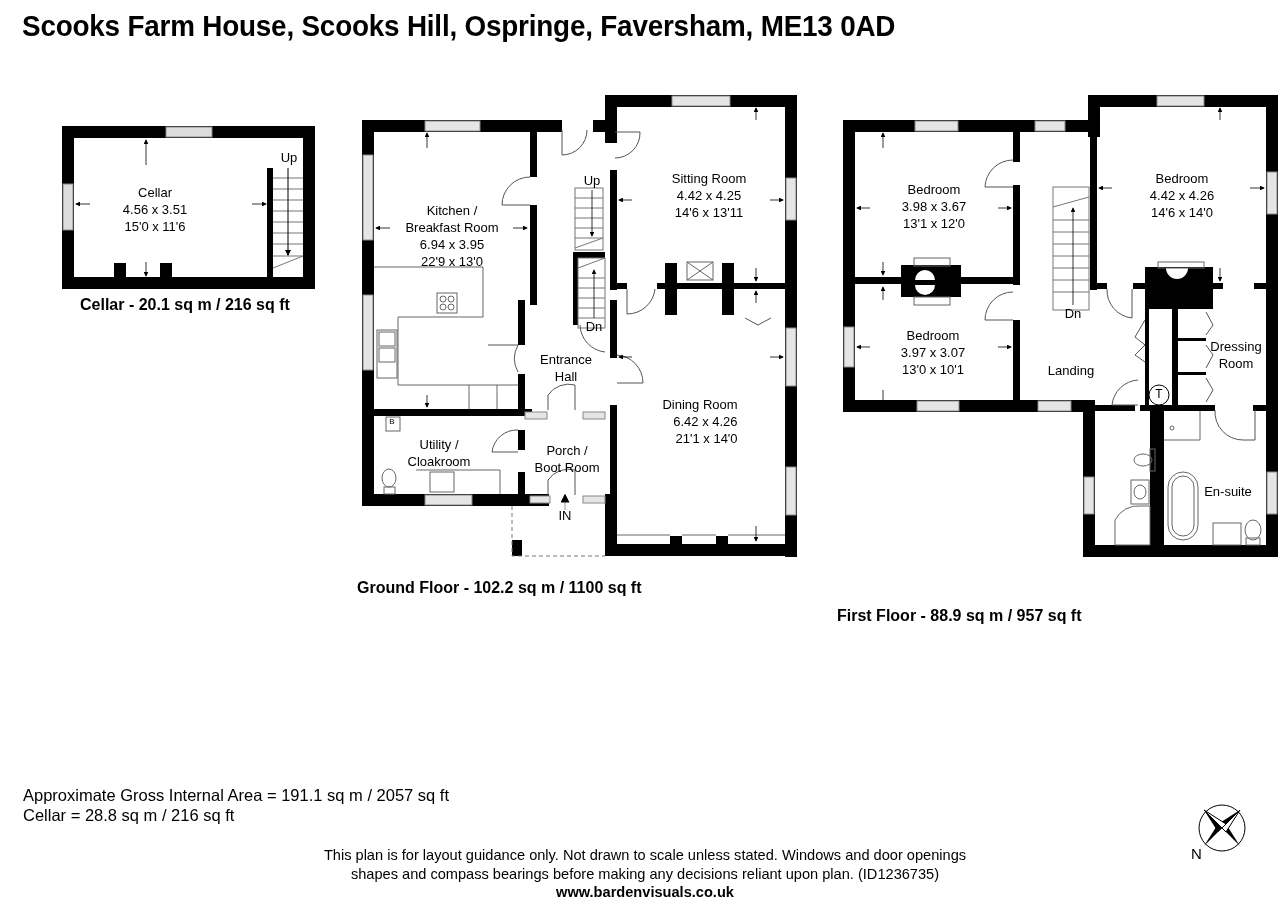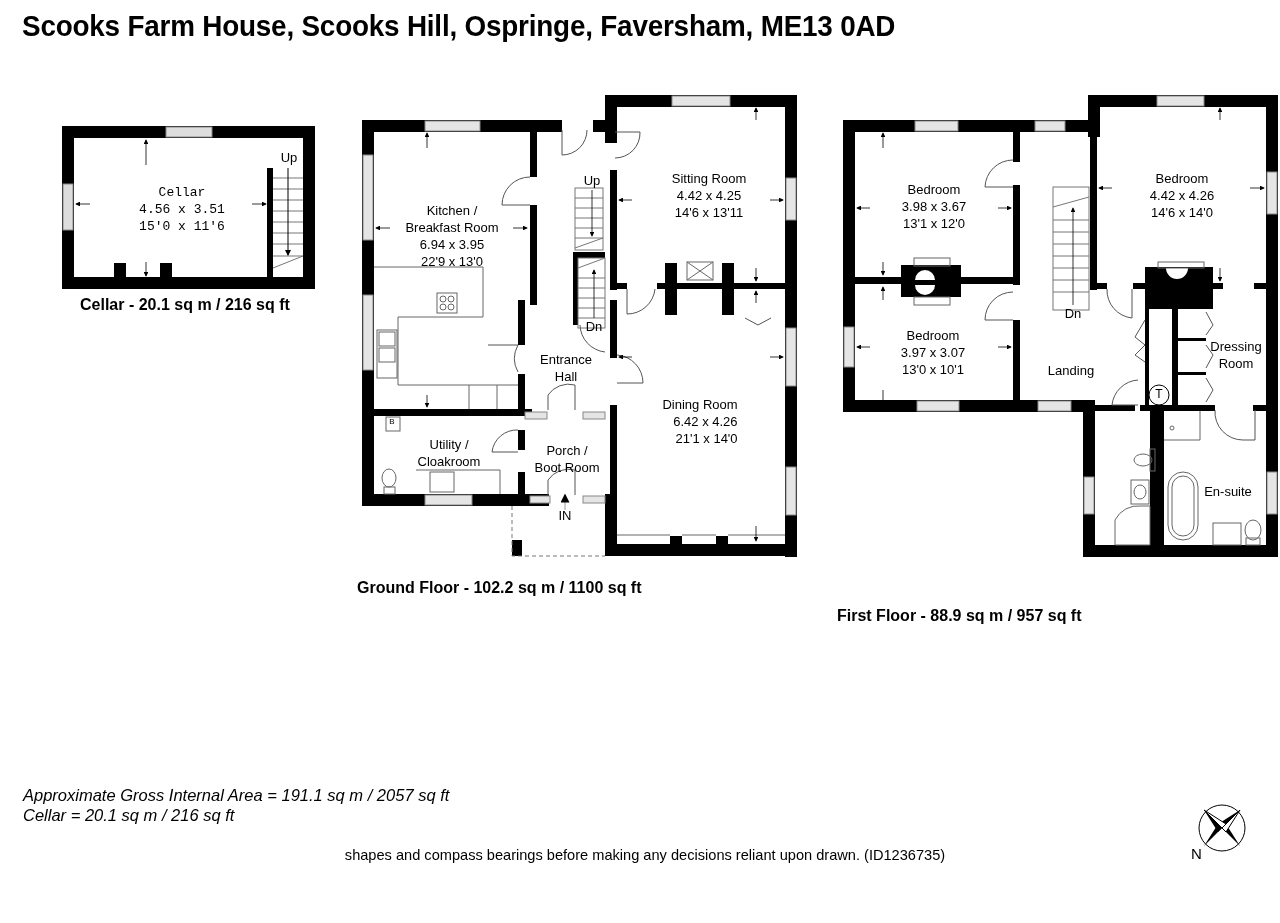--- a/index.html
+++ b/index.html
@@ -1,20 +1,20 @@
 <!DOCTYPE html>
 <html><head>
 <meta charset="utf-8">
 <style>
   html, body { margin: 0; padding: 0; background: #ffffff; }
   body { width: 1280px; height: 923px; position: relative; overflow: hidden; font-family: "Liberation Sans", sans-serif; color: #000; }
   .title { position: absolute; left: 22px; top: 10px; font-size: 29px; font-weight: bold; letter-spacing: -0.2px; transform: scaleX(0.96); transform-origin: left; white-space: nowrap; }
   svg.plan { position: absolute; left: 0; top: 0; }
   .floor-caption { position: absolute; font-size: 16px; font-weight: bold; white-space: nowrap; }
-  .area-line { position: absolute; left: 23px; font-size: 16.5px; white-space: nowrap; font-style: italic; }
+  .area-line { position: absolute; left: 23px; font-size: 16.5px; white-space: nowrap; }
   .disclaimer { position: absolute; left: 290px; width: 710px; top: 846px; text-align: center; font-size: 14.6px; line-height: 18.5px; }
   .disclaimer .url { font-weight: bold; }
   .room-label { position: absolute; text-align: center; font-size: 13px; line-height: 17px; white-space: nowrap; transform: translateX(-50%); }
   .small-label { position: absolute; font-size: 13px; white-space: nowrap; transform: translateX(-50%); }
   .compass-n { position: absolute; left: 1191px; top: 845px; font-size: 15px; }
 </style>
 </head>
 <body>
 
 <div class="title">Scooks Farm House, Scooks Hill, Ospringe, Faversham, ME13 0AD</div>
@@ -305,21 +305,21 @@
     <circle r="23" fill="none" stroke="#000" stroke-width="1"></circle>
     <polygon points="0,0 -18,-18 -4,4" fill="#000"></polygon>
     <polygon points="0,0 18,18 4,-4" fill="#000"></polygon>
     <polygon points="0,0 18,-18 4,4" fill="#fff" stroke="#000" stroke-width="1"></polygon>
     <polygon points="0,0 -18,18 -4,-4" fill="#000"></polygon>
     <polygon points="0,0 18,-18 -4,-4" fill="#000"></polygon>
     <polygon points="0,0 -18,-18 4,-4" fill="#fff" stroke="#000" stroke-width="1"></polygon>
   </g>
 </svg>
 
-<div class="room-label" style="left:182px; top:184px;font-family:Liberation Mono, monospace;">
+<div class="room-label" style="left:155px; top:184px;">
   <div>Cellar</div>
   <div>4.56 x 3.51</div>
   <div>15'0 x 11'6</div>
 </div>
 <div class="small-label" style="left:289px; top:150px;">Up</div>
 <div class="floor-caption" style="left:80px; top:296px;">Cellar - 20.1 sq m / 216 sq ft</div>
 
 <div class="room-label" style="left:452px; top:202px;">
   <div>Kitchen /</div>
   <div>Breakfast Room</div>
@@ -333,21 +333,21 @@
 </div>
 <div class="room-label" style="left:700px; top:396px;text-align:right;">
   <div>Dining Room</div>
   <div>6.42 x 4.26</div>
   <div>21'1 x 14'0</div>
 </div>
 <div class="room-label" style="left:566px; top:351px;">
   <div>Entrance</div>
   <div>Hall</div>
 </div>
-<div class="room-label" style="left:449px; top:436px;text-align:center;">
+<div class="room-label" style="left:439px; top:436px;text-align:center;">
   <div>Utility /</div>
   <div>Cloakroom</div>
 </div>
 <div class="room-label" style="left:567px; top:433px;margin-top:9px;">
   <div>Porch /</div>
   <div>Boot Room</div>
 </div>
 <div class="small-label" style="left:592px; top:173px;">Up</div>
 <div class="small-label" style="left:594px; top:319px;">Dn</div>
 <div class="small-label" style="left:565px; top:508px;">IN</div>
@@ -377,19 +377,21 @@
   <div>Room</div>
 </div>
 <div class="room-label" style="left:1228px; top:483px;">
   <div>En-suite</div>
 </div>
 <div class="small-label" style="left:1073px; top:306px;">Dn</div>
 <div class="small-label" style="left:1159px; top:387px; font-size:12px;">T</div>
 <div class="floor-caption" style="left:837px; top:607px;">First Floor - 88.9 sq m / 957 sq ft</div>
 
 <div class="area-line" style="top:786px;">Approximate Gross Internal Area = 191.1 sq m / 2057 sq ft</div>
-<div class="area-line" style="top:806px;">Cellar = 20.1 sq m / 216 sq ft</div>
+<div class="area-line" style="top:806px;">Cellar = 28.8 sq m / 216 sq ft</div>
 
 <div class="disclaimer">
-  <div>shapes and compass bearings before making any decisions reliant upon drawn. (ID1236735)</div>
+  <div>This plan is for layout guidance only. Not drawn to scale unless stated. Windows and door openings</div>
+  <div>shapes and compass bearings before making any decisions reliant upon plan. (ID1236735)</div>
+  <div class="url">www.bardenvisuals.co.uk</div>
 </div>
 
 <div class="compass-n">N</div>
 
 </body></html>

